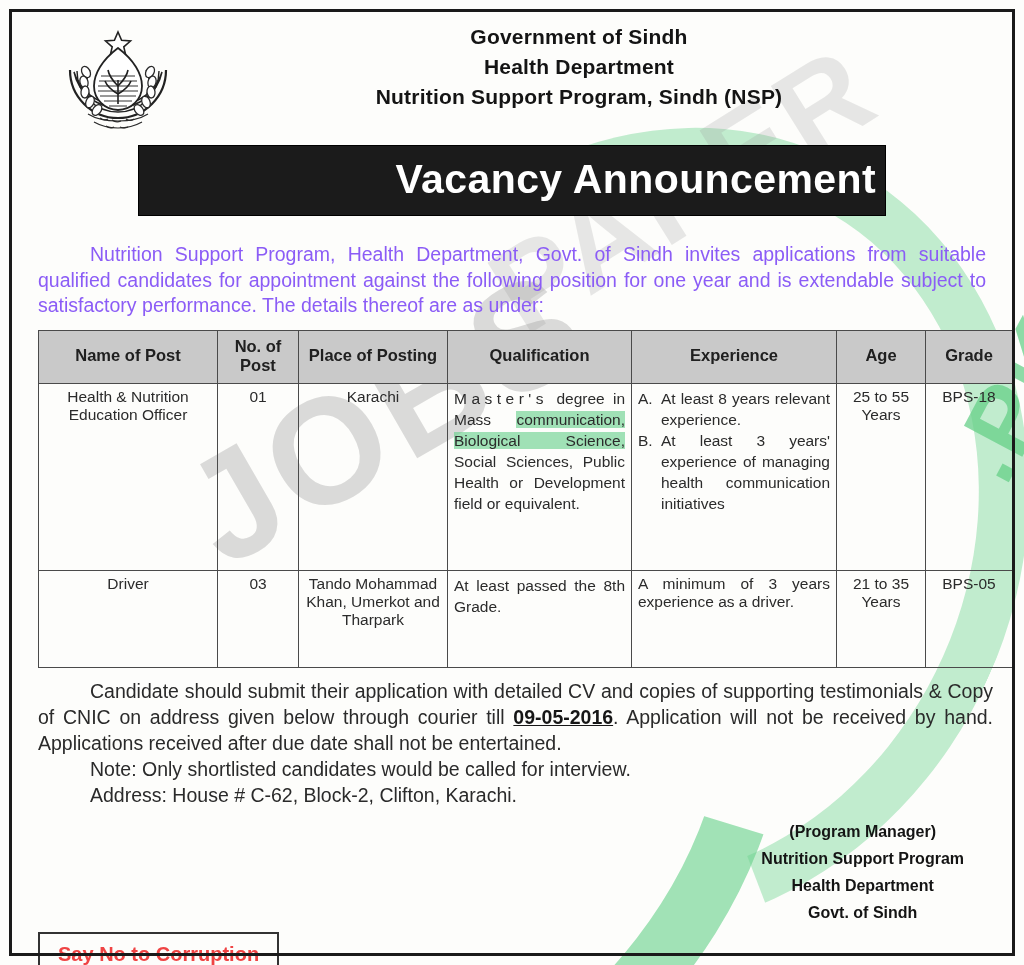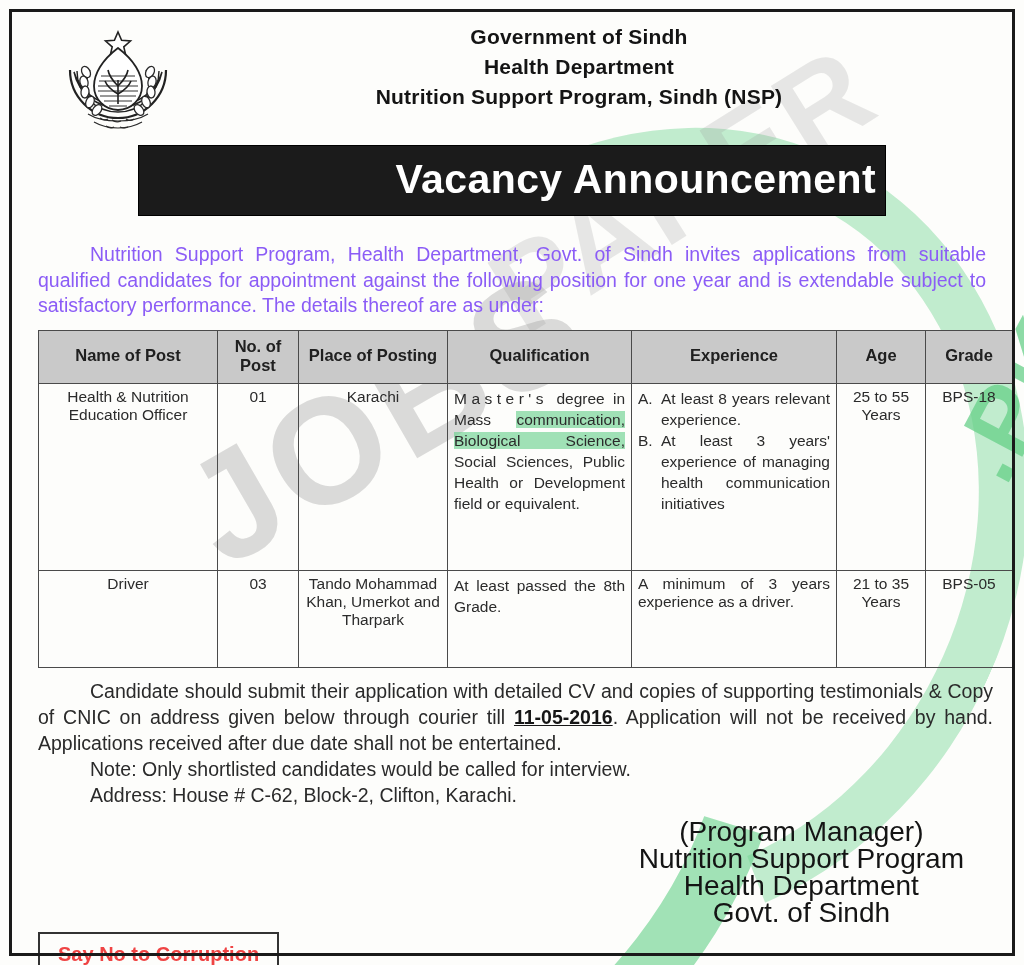--- a/index.html
+++ b/index.html
@@ -237,22 +237,22 @@
     padding-left: 52px;
   }
   .sig-block {
     margin-top: 10px;
     display: flex;
     justify-content: flex-end;
     padding-right: 22px;
   }
   .sig-inner {
     text-align: center;
-    font-weight: normal;
-    font-size: 28px;
+    font-weight: bold;
+    font-size: 16px;
     line-height: 27px;
     color: #141414;
   }
   .footer-row {
     margin-top: 6px;
     position: relative;
     height: 96px;
   }
   .corruption-box {
     position: absolute;
@@ -410,21 +410,21 @@
             <div class="exp-just">A minimum of 3 years experience as a driver.</div>
           </td>
           <td class="c-age">21 to 35 Years</td>
           <td class="c-grade">BPS-05</td>
         </tr>
 
       </tbody>
     </table>
 
     <div class="post-para">
-      <span>Candidate should submit their application with detailed CV and copies of supporting testimonials &amp; Copy of CNIC on address given below through courier till </span><b>11-05-2016</b><span>. Application will not be received by hand. Applications received after due date shall not be entertained.</span>
+      <span>Candidate should submit their application with detailed CV and copies of supporting testimonials &amp; Copy of CNIC on address given below through courier till </span><b>09-05-2016</b><span>. Application will not be received by hand. Applications received after due date shall not be entertained.</span>
     </div>
 
     <div class="note-line">Note: Only shortlisted candidates would be called for interview.</div>
     <div class="addr-line">Address: House # C-62, Block-2, Clifton, Karachi.</div>
 
     <div class="sig-block">
       <div class="sig-inner">
         <div>(Program Manager)</div>
         <div>Nutrition Support Program</div>
         <div>Health Department</div>

